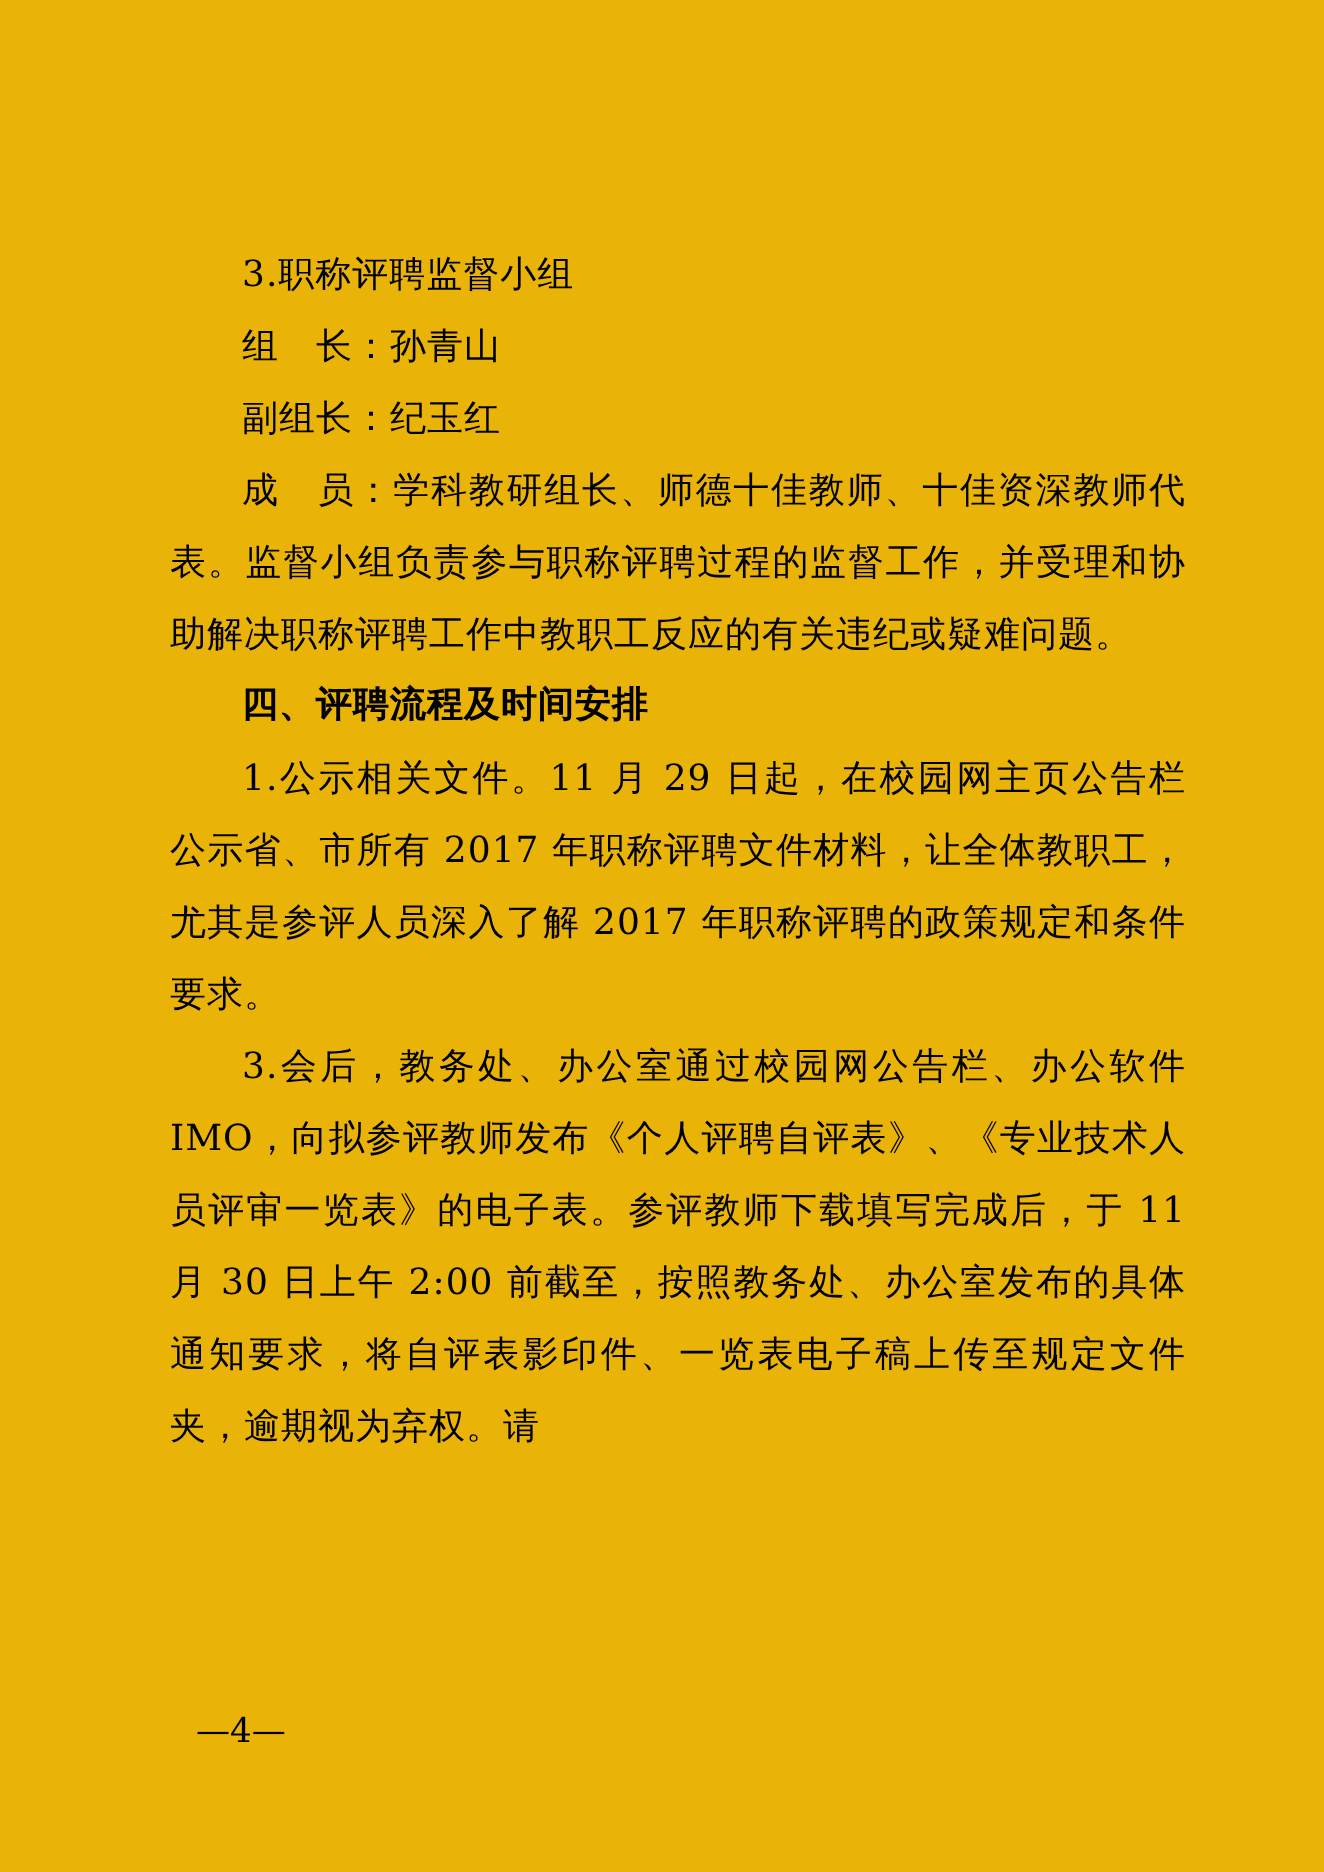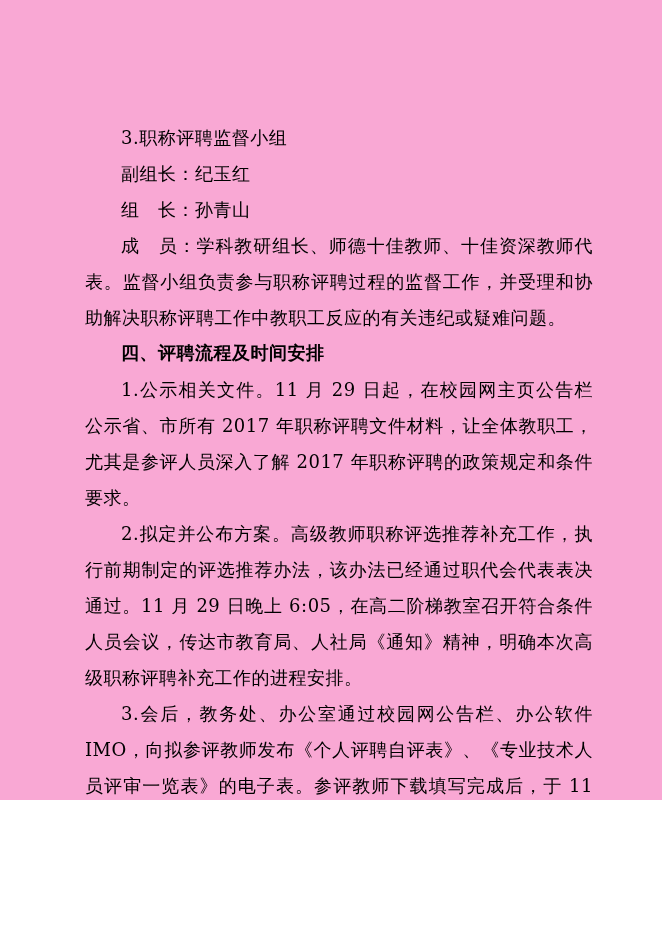--- a/index.html
+++ b/index.html
@@ -4,22 +4,22 @@
 <style>
   * { margin: 0; padding: 0; box-sizing: border-box; }
   html, body {
     width: 662px;
     height: 936px;
     background: #ffffff;
   }
   .page {
     position: relative;
     width: 662px;
-    height: 800px;
-    background: #f9a8d4;
+    height: 936px;
+    background: #eab308;
     color: #000000;
     font-family: "DejaVu Serif", "Liberation Serif", serif;
     overflow: hidden;
   }
   .content {
     position: absolute;
     left: 85px;
     top: 120px;
     width: 508px;
     font-size: 18px;
@@ -44,22 +44,21 @@
     font-family: "DejaVu Serif", "Liberation Serif", serif;
     color: #000000;
   }
 </style>
 </head>
 <body>
 
 <div class="page">
   <div class="content">
     <p>3.职称评聘监督小组</p>
+    <p>组　长：孙青山</p>
     <p>副组长：纪玉红</p>
-    <p>组　长：孙青山</p>
     <p>成　员：学科教研组长、师德十佳教师、十佳资深教师代表。监督小组负责参与职称评聘过程的监督工作，并受理和协助解决职称评聘工作中教职工反应的有关违纪或疑难问题。</p>
     <p class="heading">四、评聘流程及时间安排</p>
     <p>1.公示相关文件。11 月 29 日起，在校园网主页公告栏公示省、市所有 2017 年职称评聘文件材料，让全体教职工，尤其是参评人员深入了解 2017 年职称评聘的政策规定和条件要求。</p>
-    <p>2.拟定并公布方案。高级教师职称评选推荐补充工作，执行前期制定的评选推荐办法，该办法已经通过职代会代表表决通过。11 月 29 日晚上 6:05，在高二阶梯教室召开符合条件人员会议，传达市教育局、人社局《通知》精神，明确本次高级职称评聘补充工作的进程安排。</p>
     <p>3.会后，教务处、办公室通过校园网公告栏、办公软件 IMO，向拟参评教师发布《个人评聘自评表》、《专业技术人员评审一览表》的电子表。参评教师下载填写完成后，于 11 月 30 日上午 2:00 前截至，按照教务处、办公室发布的具体通知要求，将自评表影印件、一览表电子稿上传至规定文件夹，逾期视为弃权。请</p>
   </div>
   <div class="page-number">—4—</div>
 </div>
 
 </body></html>

